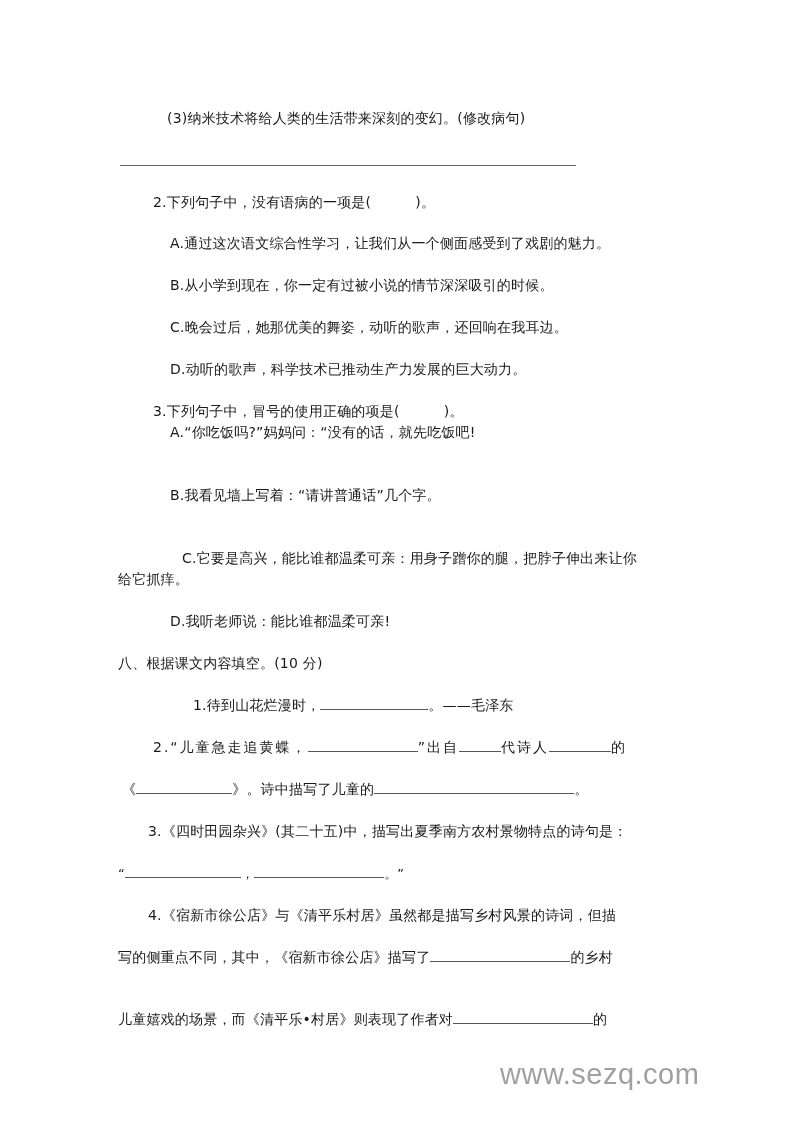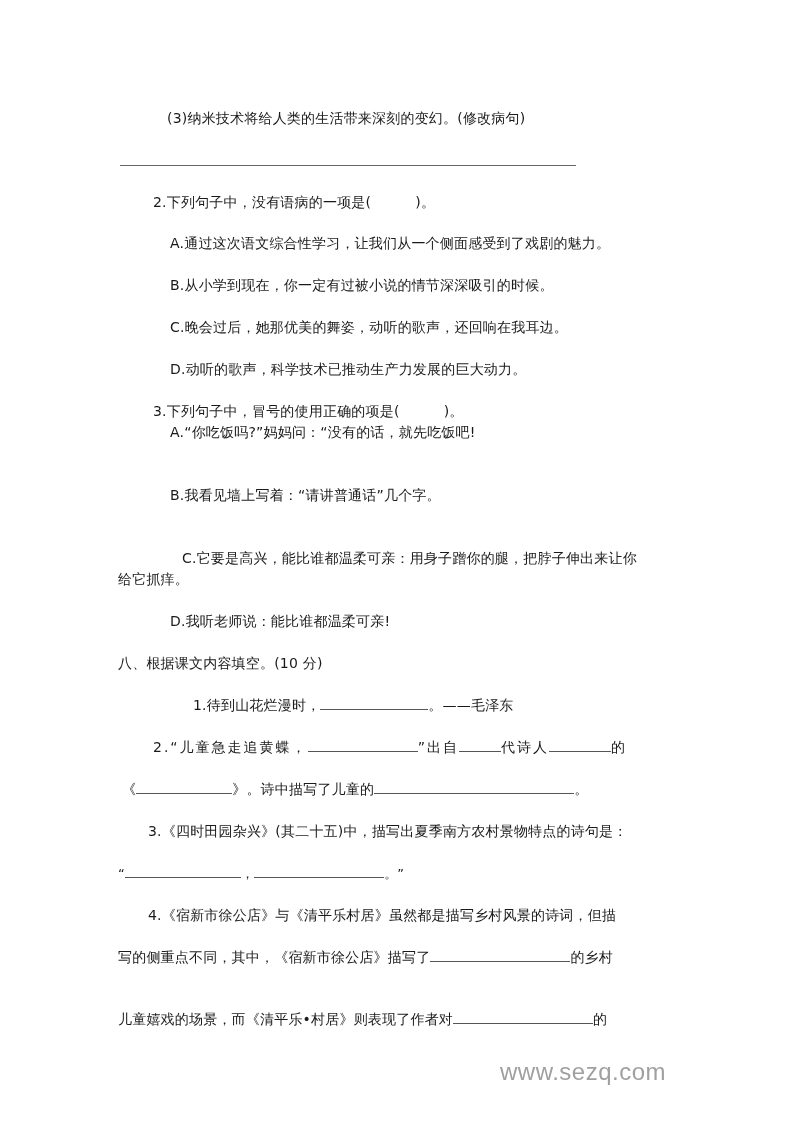--- a/index.html
+++ b/index.html
@@ -24,21 +24,21 @@
   .rule {
     position: absolute;
     left: 120px; top: 165px;
     width: 456px; height: 0;
     border-top: 1px solid #666;
   }
   .watermark {
     position: absolute;
     left: 500px; top: 1058px;
     font-family: "Liberation Sans", sans-serif;
-    font-size: 24px;
+    font-size: 29px;
     color: #a0a0a0;
     letter-spacing: 0.5px;
   }
   .spaced { letter-spacing: 2px; }
 </style>
 </head>
 <body>
 
 <div>
 

